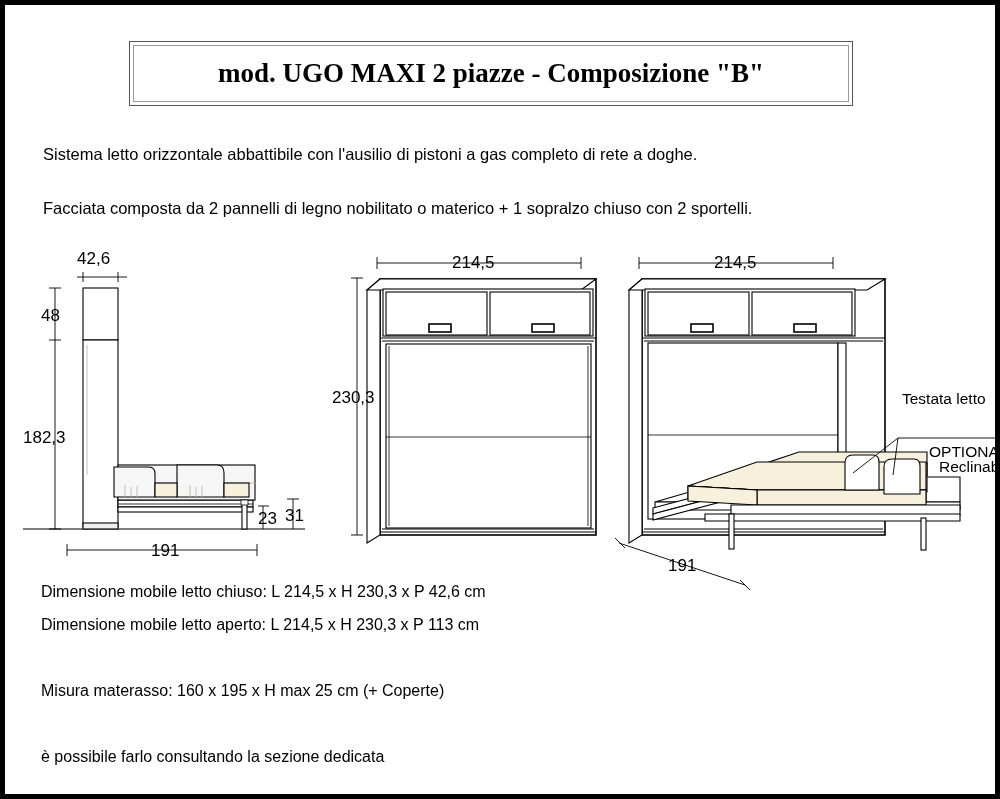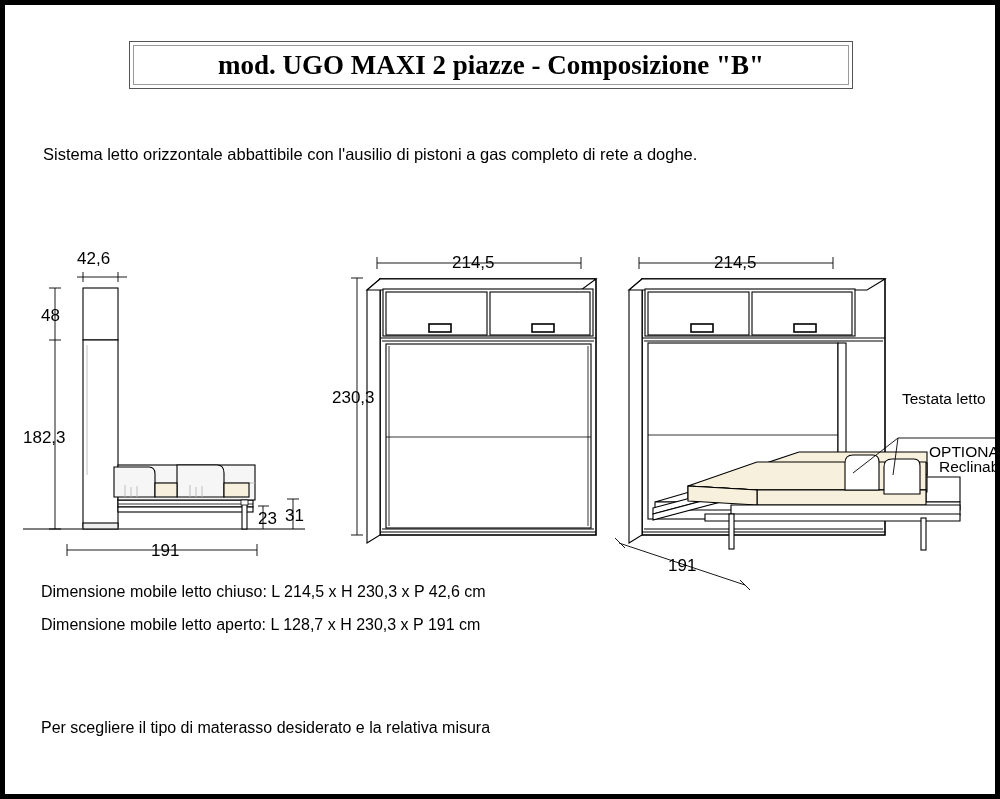--- a/index.html
+++ b/index.html
@@ -17,21 +17,21 @@
     overflow: hidden;
     font-family: "Liberation Sans", sans-serif;
   }
 
   
   .title-box {
     position: absolute;
     left: 124px;
     top: 36px;
     width: 724px;
-    height: 48px;
+    height: 65px;
     border: 1px solid #555555;
     box-sizing: border-box;
     background: #ffffff;
   }
   .title-box-inner {
     position: absolute;
     left: 3px;
     top: 3px;
     right: 3px;
     bottom: 3px;
@@ -119,20 +119,21 @@
 <div id="page">
 
   <div class="title-box">
     <div class="title-box-inner">
       <span class="title-text">mod. UGO MAXI 2 piazze - Composizione "B"</span>
     </div>
   </div>
 
 
   <div class="desc1">Sistema letto orizzontale abbattibile con l'ausilio di pistoni a gas completo di rete a doghe.</div>
+  <div class="desc2">Facciata composta da 2 pannelli di legno nobilitato o materico + 1 sopralzo chiuso con 2 sportelli.</div>
 
   <svg class="drawings" viewBox="0 0 1000 799" width="1000" height="799">
     <defs>
       <style>
         .ln   { stroke:#000; stroke-width:1.1; fill:none; }
         .lnT  { stroke:#000; stroke-width:1.6; fill:none; }
         .lnThin { stroke:#000; stroke-width:0.8; fill:none; }
         .lnGray { stroke:#b9b9b9; stroke-width:0.9; fill:none; }
         .dim  { stroke:#000; stroke-width:0.9; fill:none; }
         .fillW { fill:#ffffff; }
@@ -314,16 +315,17 @@
       <line class="dim" x1="893" y1="433" x2="848" y2="468"></line>
       <line class="dim" x1="893" y1="433" x2="888" y2="470"></line>
     </g>
   </svg>
 
   <div class="annot a0">Testata letto</div>
   <div class="annot a1">Reclinabile</div>
   <div class="annot a2">OPTIONAL</div>
 
   <div class="spec l0">Dimensione mobile letto chiuso: L 214,5 x H 230,3 x P 42,6 cm</div>
-  <div class="spec l1">Dimensione mobile letto aperto: L 128,7 x H 230,3 x P 191 cm</div>
-  <div class="spec l4">Per scegliere il tipo di materasso desiderato e la relativa misura</div>
+  <div class="spec l1">Dimensione mobile letto aperto: L 214,5 x H 230,3 x P 113 cm</div>
+  <div class="spec l3">Misura materasso: 160 x 195 x H max 25 cm (+ Coperte)</div>
+  <div class="spec l5">è possibile farlo consultando la sezione dedicata</div>
 
 </div>
 
 </body></html>

